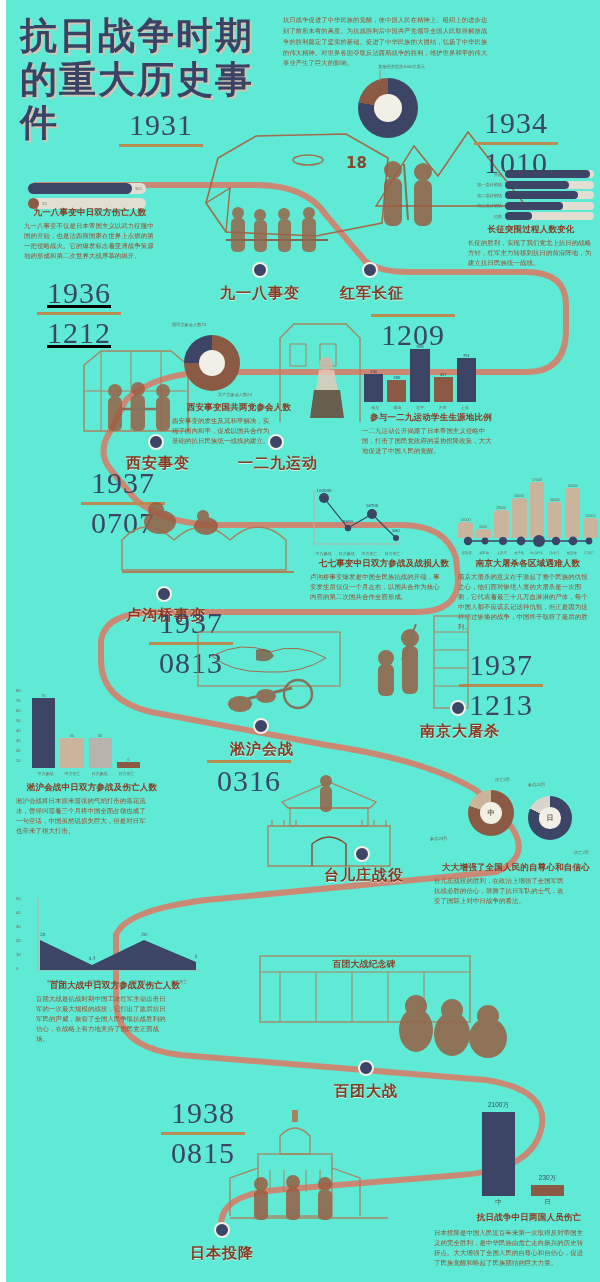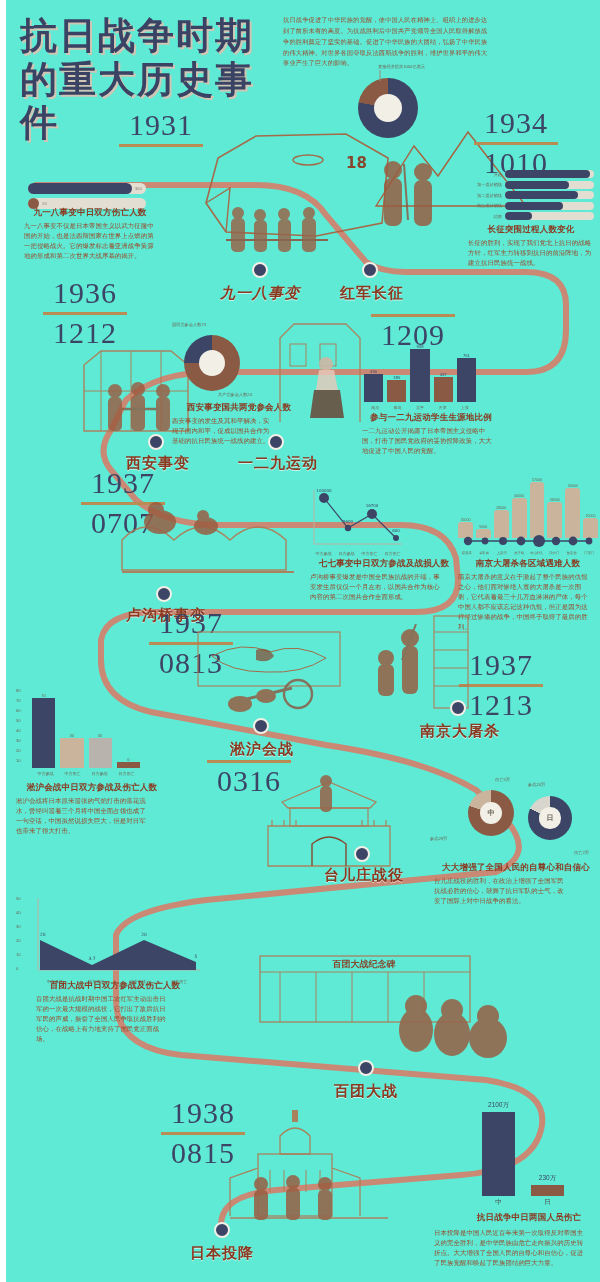--- a/index.html
+++ b/index.html
@@ -198,21 +198,21 @@
     </div>
     <div class="hbar-track">
       <div class="hbar-fill brown" style="width:9%"></div>
       <div class="hbar-val" style="right:auto;left:14px;">20</div>
     </div>
   </div>
   <div class="abs chart-title" style="left:14px;top:207px;width:140px;">九一八事变中日双方伤亡人数</div>
   <div class="abs chart-desc" style="left:18px;top:221px;width:130px;">九一八事变不仅是日本帝国主义以武力征服中国的开始，也是法西斯国家在世界上点燃的第一把侵略战火。它的爆发标志着亚洲战争策源地的形成和第二次世界大战序幕的揭开。</div>
 
   <div class="abs node" style="left:246px;top:262px;"></div>
-  <div class="abs ev-title" style="left:198px;top:284px;width:112px;font-style:italic;">九一八事变</div>
+  <div class="abs ev-title" style="left:198px;top:284px;width:112px;">九一八事变</div>
 
   <div class="abs" style="left:455px;top:108px;width:110px;">
     <div class="year">1934</div>
     <div class="year-rule" style="width:84px;"></div>
     <div class="date">1010</div>
   </div>
 
   <div class="abs" style="left:464px;top:170px;width:124px;">
     <div style="display:flex;align-items:center;gap:3px;margin-bottom:2.5px;">
       <div class="tiny" style="width:32px;text-align:right;">开始</div>
@@ -249,21 +249,21 @@
         <div class="hbar-val" style="right:-15px;top:1.5px;">3.1w</div>
       </div>
     </div>
   </div>
   <div class="abs chart-title" style="left:455px;top:224px;width:140px;">长征突围过程人数变化</div>
   <div class="abs chart-desc" style="left:462px;top:238px;width:128px;">长征的胜利，实现了我们党北上抗日的战略方针，红军主力转移到抗日的前沿阵地，为建立抗日民族统一战线。</div>
 
   <div class="abs node" style="left:356px;top:262px;"></div>
   <div class="abs ev-title" style="left:318px;top:284px;width:96px;">红军长征</div>
 
-  <div class="abs" style="left:24px;top:278px;width:110px;">
+  <div class="abs" style="left:18px;top:278px;width:110px;text-decoration:underline;">
     <div class="year">1936</div>
     <div class="year-rule" style="width:84px;"></div>
     <div class="date">1212</div>
   </div>
 
   <svg class="abs fig" style="left:70px;top:325px;width:120px;height:120px;">
     <path d="M8 106 L8 40 L25 26 L95 26 L112 40 L112 106 Z" fill="none" stroke="#b07a55" stroke-width="1.4"></path>
     <path d="M25 26 L25 106 M55 26 L55 106 M85 26 L85 106" stroke="#b07a55" stroke-width="1"></path>
     <path d="M8 66 L112 66" stroke="#b07a55" stroke-width="1"></path>
     <g fill="#9a5b3f" opacity=".88">

